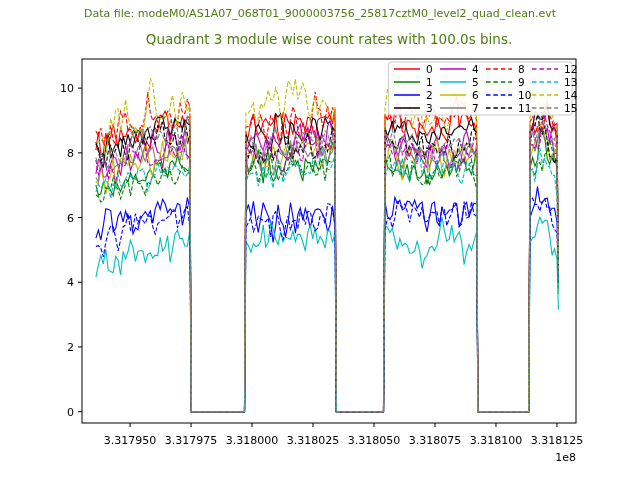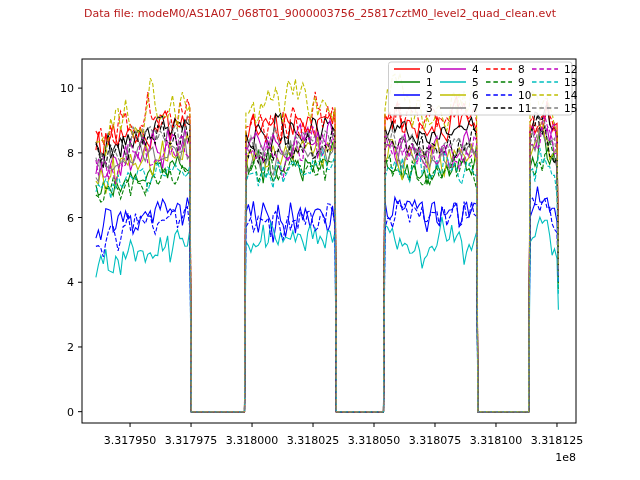--- a/index.html
+++ b/index.html
@@ -1,35 +1,36 @@
 <!DOCTYPE html>
 <html><head>
 <meta charset="utf-8">
 <style>
   html,body { margin:0; padding:0; background:#ffffff; }
   .figure {
     position:relative; width:640px; height:480px; background:#ffffff;
-    font-family:"DejaVu Sans","Liberation Sans",sans-serif; color:#b91c1c;
+    font-family:"DejaVu Sans","Liberation Sans",sans-serif; color:#4d7c0f;
     overflow:hidden; user-select:none;
   }
   .fig-header {
     position:absolute; top:7px; left:0; width:640px; text-align:center;
     font-size:11px; line-height:13px; white-space:nowrap;
   }
   .fig-title {
     position:absolute; top:31px; left:82px; width:494px; text-align:center;
     font-size:13.5px; line-height:16px; white-space:nowrap;
   }
   svg.plot { position:absolute; top:0; left:0; }
 </style>
 </head>
 <body>
 
 <div class="figure">
   <div class="fig-header">Data file: modeM0/AS1A07_068T01_9000003756_25817cztM0_level2_quad_clean.evt</div>
+  <div class="fig-title">Quadrant 3 module wise count rates with 100.0s bins.</div>
   <svg class="plot" id="plot" width="640" height="480">
       <clipPath id="ax">
         <rect x="82" y="59" width="494" height="364"></rect>
       </clipPath>
       <polyline points="95.9,150.1 98.4,131.7 100.8,154.4 103.3,153.6 105.8,133.1 108.3,142.8 110.7,136.6 113.2,124.2 115.7,138.0 118.1,146.3 120.6,128.4 123.1,136.4 125.6,136.7 128.0,129.4 130.5,129.6 133.0,135.3 135.5,142.6 137.9,137.8 140.4,128.1 142.9,133.5 145.3,138.7 147.8,144.0 150.3,148.1 152.8,131.4 155.2,128.0 157.7,131.4 160.2,115.1 162.6,115.9 165.1,111.1 167.6,117.5 170.1,140.9 172.5,125.8 175.0,118.5 177.5,125.7 179.9,127.1 182.4,115.5 184.9,126.2 187.4,117.4 189.8,116.6 191.3,411.7 244.5,411.7 245.9,141.9 248.4,136.2 250.9,121.0 253.4,113.8 255.8,128.5 258.3,134.7 260.8,131.1 263.2,122.0 265.7,118.5 268.2,123.4 270.7,125.2 273.1,122.2 275.6,113.5 278.1,133.4 280.6,143.5 283.0,128.3 285.5,113.7 288.0,121.4 290.5,124.9 292.9,134.6 295.4,115.8 297.9,119.1 300.3,118.7 302.8,124.4 305.3,129.2 307.8,117.0 310.2,118.3 312.7,129.8 315.2,137.4 317.7,120.2 320.1,118.0 322.6,117.3 325.1,116.5 327.6,118.3 330.0,114.2 332.5,124.0 335.0,108.7 336.4,411.7 383.5,411.7 385.0,115.7 387.5,119.3 389.9,111.9 392.4,130.0 394.9,109.8 397.3,102.5 399.8,114.8 402.3,131.8 404.8,132.4 407.2,120.1 409.7,120.8 412.2,127.8 414.7,128.6 417.1,138.3 419.6,123.1 422.1,126.0 424.5,130.4 427.0,135.7 429.5,131.6 432.0,126.9 434.4,133.2 436.9,116.3 439.4,125.6 441.9,133.7 444.3,136.7 446.8,141.1 449.3,129.6 451.7,110.8 454.2,102.6 456.7,95.9 459.2,127.7 461.6,116.2 464.1,113.2 466.6,115.8 469.1,123.6 471.5,125.9 474.0,123.1 476.5,130.6 477.9,411.7 528.7,411.7 530.1,131.6 532.6,124.5 535.0,133.2 537.5,126.7 539.9,124.6 542.3,129.8 544.8,119.8 547.2,101.8 549.7,122.0 552.1,131.3 554.5,125.4 557.0,123.4 558.4,272.5" fill="none" stroke="#ff0000" stroke-width="1.1" clip-path="url(#ax)" stroke-dasharray="none"></polyline>
       <polyline points="95.9,185.2 98.4,195.3 100.8,193.6 103.3,182.3 105.8,188.4 108.3,186.1 110.7,190.5 113.2,195.7 115.7,180.0 118.1,186.5 120.6,191.6 123.1,184.4 125.6,179.0 128.0,181.8 130.5,172.5 133.0,179.5 135.5,174.4 137.9,181.6 140.4,181.0 142.9,180.1 145.3,181.1 147.8,173.0 150.3,169.3 152.8,176.0 155.2,162.7 157.7,164.3 160.2,162.7 162.6,172.6 165.1,168.5 167.6,178.1 170.1,162.7 172.5,160.8 175.0,166.0 177.5,155.4 179.9,163.8 182.4,167.6 184.9,168.1 187.4,170.6 189.8,171.3 191.3,411.7 244.5,411.7 245.9,160.2 248.4,170.4 250.9,170.2 253.4,163.9 255.8,155.8 258.3,150.5 260.8,165.7 263.2,183.2 265.7,162.0 268.2,148.8 270.7,174.1 273.1,181.1 275.6,177.8 278.1,165.7 280.6,170.2 283.0,171.2 285.5,163.1 288.0,151.2 290.5,145.8 292.9,159.1 295.4,165.8 297.9,160.7 300.3,172.9 302.8,181.2 305.3,158.8 307.8,162.9 310.2,162.7 312.7,172.2 315.2,160.1 317.7,168.6 320.1,169.0 322.6,159.3 325.1,159.7 327.6,163.4 330.0,153.0 332.5,143.1 335.0,149.1 336.4,411.7 383.5,411.7 385.0,154.7 387.5,166.9 389.9,169.4 392.4,172.2 394.9,170.7 397.3,160.0 399.8,161.0 402.3,179.5 404.8,172.8 407.2,164.3 409.7,178.7 412.2,168.8 414.7,164.3 417.1,176.8 419.6,178.4 422.1,175.6 424.5,170.1 427.0,184.4 429.5,173.3 432.0,179.6 434.4,174.7 436.9,164.5 439.4,169.2 441.9,177.0 444.3,170.7 446.8,164.7 449.3,175.6 451.7,171.2 454.2,163.5 456.7,172.0 459.2,159.2 461.6,163.1 464.1,158.2 466.6,170.4 469.1,168.7 471.5,174.5 474.0,164.2 476.5,144.8 477.9,411.7 528.7,411.7 530.1,167.6 532.6,157.5 535.0,166.1 537.5,160.2 539.9,132.9 542.3,130.7 544.8,137.5 547.2,158.4 549.7,164.4 552.1,155.1 554.5,161.8 557.0,161.7 558.4,282.3" fill="none" stroke="#007f00" stroke-width="1.1" clip-path="url(#ax)" stroke-dasharray="none"></polyline>
       <polyline points="95.9,238.1 98.4,230.1 100.8,239.8 103.3,226.0 105.8,208.7 108.3,209.4 110.7,210.5 113.2,231.9 115.7,228.5 118.1,216.3 120.6,212.0 123.1,221.9 125.6,211.1 128.0,219.1 130.5,215.8 133.0,233.9 135.5,227.6 137.9,229.9 140.4,218.0 142.9,215.0 145.3,211.8 147.8,215.7 150.3,210.9 152.8,223.1 155.2,208.8 157.7,201.9 160.2,209.4 162.6,199.2 165.1,203.8 167.6,212.6 170.1,208.9 172.5,211.7 175.0,210.6 177.5,203.4 179.9,205.1 182.4,225.4 184.9,213.7 187.4,197.5 189.8,208.6 191.3,411.7 244.5,411.7 245.9,212.7 248.4,204.3 250.9,215.8 253.4,201.4 255.8,218.9 258.3,232.5 260.8,217.4 263.2,202.7 265.7,209.8 268.2,215.9 270.7,221.8 273.1,242.4 275.6,226.4 278.1,204.8 280.6,220.9 283.0,224.6 285.5,236.9 288.0,222.9 290.5,202.5 292.9,216.6 295.4,233.2 297.9,214.5 300.3,208.1 302.8,220.2 305.3,208.7 307.8,216.4 310.2,227.9 312.7,216.2 315.2,209.9 317.7,208.9 320.1,209.7 322.6,214.2 325.1,219.5 327.6,231.9 330.0,224.9 332.5,205.9 335.0,226.6 336.4,411.7 383.5,411.7 385.0,201.4 387.5,216.6 389.9,218.8 392.4,215.4 394.9,197.4 397.3,203.4 399.8,200.2 402.3,209.9 404.8,208.1 407.2,201.2 409.7,201.7 412.2,206.2 414.7,200.2 417.1,208.3 419.6,204.2 422.1,202.0 424.5,220.3 427.0,231.8 429.5,217.2 432.0,203.5 434.4,202.1 436.9,222.0 439.4,225.6 441.9,207.4 444.3,214.7 446.8,213.9 449.3,210.0 451.7,209.8 454.2,206.0 456.7,203.6 459.2,226.4 461.6,221.3 464.1,205.7 466.6,202.4 469.1,216.4 471.5,209.7 474.0,203.3 476.5,204.1 477.9,411.7 528.7,411.7 530.1,217.3 532.6,209.9 535.0,203.1 537.5,186.7 539.9,201.8 542.3,202.7 544.8,199.0 547.2,198.0 549.7,211.6 552.1,208.3 554.5,208.3 557.0,221.7 558.4,275.8" fill="none" stroke="#0000ff" stroke-width="1.1" clip-path="url(#ax)" stroke-dasharray="none"></polyline>
       <polyline points="95.9,144.0 98.4,148.3 100.8,161.2 103.3,167.8 105.8,147.4 108.3,132.9 110.7,158.4 113.2,150.1 115.7,144.1 118.1,146.1 120.6,157.1 123.1,136.2 125.6,145.3 128.0,134.3 130.5,143.4 133.0,147.3 135.5,135.4 137.9,130.3 140.4,132.0 142.9,144.3 145.3,132.2 147.8,128.1 150.3,138.6 152.8,135.2 155.2,122.8 157.7,116.7 160.2,118.0 162.6,116.0 165.1,128.7 167.6,127.4 170.1,134.9 172.5,130.1 175.0,119.0 177.5,122.8 179.9,122.6 182.4,128.9 184.9,119.7 187.4,123.4 189.8,125.0 191.3,411.7 244.5,411.7 245.9,132.3 248.4,142.6 250.9,147.1 253.4,148.8 255.8,127.4 258.3,124.6 260.8,130.1 263.2,133.5 265.7,137.3 268.2,143.0 270.7,149.8 273.1,137.9 275.6,113.8 278.1,117.0 280.6,113.6 283.0,128.1 285.5,144.5 288.0,142.9 290.5,122.1 292.9,124.4 295.4,132.8 297.9,134.8 300.3,138.0 302.8,142.5 305.3,139.1 307.8,135.2 310.2,130.1 312.7,118.0 315.2,119.9 317.7,130.5 320.1,140.5 322.6,128.9 325.1,117.5 327.6,123.5 330.0,122.1 332.5,127.4 335.0,130.9 336.4,411.7 383.5,411.7 385.0,127.5 387.5,136.3 389.9,129.5 392.4,120.8 394.9,132.1 397.3,125.6 399.8,128.0 402.3,122.5 404.8,121.5 407.2,131.9 409.7,139.5 412.2,135.9 414.7,141.0 417.1,145.2 419.6,131.4 422.1,133.9 424.5,133.5 427.0,141.7 429.5,143.5 432.0,132.8 434.4,132.2 436.9,138.7 439.4,139.1 441.9,128.1 444.3,127.0 446.8,133.5 449.3,134.6 451.7,134.8 454.2,129.9 456.7,128.1 459.2,125.9 461.6,126.3 464.1,129.3 466.6,130.3 469.1,122.2 471.5,117.6 474.0,128.5 476.5,133.3 477.9,411.7 528.7,411.7 530.1,132.1 532.6,127.7 535.0,112.1 537.5,113.5 539.9,118.9 542.3,119.5 544.8,109.5 547.2,103.3 549.7,124.7 552.1,129.4 554.5,127.0 557.0,134.1 558.4,266.1" fill="none" stroke="#000000" stroke-width="1.1" clip-path="url(#ax)" stroke-dasharray="none"></polyline>
       <polyline points="95.9,174.0 98.4,159.4 100.8,162.1 103.3,177.0 105.8,176.9 108.3,171.3 110.7,163.8 113.2,156.3 115.7,158.1 118.1,166.2 120.6,175.6 123.1,157.2 125.6,145.8 128.0,155.0 130.5,170.7 133.0,162.7 135.5,152.3 137.9,155.7 140.4,161.8 142.9,153.0 145.3,145.2 147.8,154.2 150.3,144.6 152.8,130.2 155.2,144.5 157.7,152.5 160.2,153.3 162.6,168.5 165.1,150.3 167.6,128.9 170.1,142.4 172.5,134.5 175.0,136.4 177.5,145.2 179.9,150.1 182.4,142.8 184.9,129.2 187.4,143.0 189.8,139.2 191.3,411.7 244.5,411.7 245.9,148.6 248.4,147.0 250.9,138.1 253.4,138.1 255.8,132.5 258.3,137.9 260.8,145.2 263.2,150.4 265.7,139.7 268.2,149.3 270.7,143.1 273.1,133.6 275.6,141.4 278.1,144.0 280.6,149.4 283.0,154.6 285.5,157.6 288.0,160.6 290.5,155.2 292.9,147.9 295.4,136.4 297.9,128.6 300.3,124.2 302.8,141.3 305.3,132.2 307.8,127.5 310.2,144.3 312.7,144.7 315.2,142.8 317.7,131.9 320.1,148.9 322.6,155.1 325.1,148.9 327.6,126.2 330.0,120.4 332.5,134.4 335.0,135.1 336.4,411.7 383.5,411.7 385.0,148.8 387.5,144.7 389.9,145.7 392.4,140.9 394.9,157.2 397.3,165.7 399.8,147.5 402.3,141.7 404.8,133.5 407.2,151.0 409.7,155.7 412.2,147.3 414.7,148.0 417.1,153.7 419.6,155.4 422.1,160.0 424.5,163.9 427.0,167.4 429.5,146.4 432.0,154.1 434.4,142.2 436.9,136.6 439.4,152.5 441.9,146.5 444.3,145.0 446.8,155.4 449.3,167.6 451.7,167.3 454.2,157.1 456.7,157.7 459.2,153.7 461.6,150.2 464.1,135.9 466.6,130.8 469.1,141.2 471.5,147.7 474.0,151.5 476.5,157.8 477.9,411.7 528.7,411.7 530.1,145.1 532.6,144.3 535.0,148.9 537.5,139.3 539.9,132.4 542.3,128.1 544.8,135.0 547.2,127.9 549.7,142.2 552.1,126.9 554.5,123.4 557.0,146.5 558.4,269.3" fill="none" stroke="#bf00bf" stroke-width="1.1" clip-path="url(#ax)" stroke-dasharray="none"></polyline>
       <polyline points="95.9,277.3 98.4,264.8 100.8,255.5 103.3,263.8 105.8,249.2 108.3,270.1 110.7,271.6 113.2,272.8 115.7,256.3 118.1,260.3 120.6,275.0 123.1,251.5 125.6,258.8 128.0,251.5 130.5,240.3 133.0,247.6 135.5,261.4 137.9,251.4 140.4,250.5 142.9,251.2 145.3,262.2 147.8,254.4 150.3,252.9 152.8,258.2 155.2,255.1 157.7,255.6 160.2,237.4 162.6,250.7 165.1,247.0 167.6,235.9 170.1,262.3 172.5,249.7 175.0,234.3 177.5,230.0 179.9,238.6 182.4,238.4 184.9,246.2 187.4,246.0 189.8,229.9 191.3,411.7 244.5,411.7 245.9,241.7 248.4,245.6 250.9,252.3 253.4,243.7 255.8,246.7 258.3,245.3 260.8,241.1 263.2,224.8 265.7,247.0 268.2,242.4 270.7,222.6 273.1,228.3 275.6,239.1 278.1,244.7 280.6,231.8 283.0,241.9 285.5,237.1 288.0,238.2 290.5,239.2 292.9,231.0 295.4,241.7 297.9,233.9 300.3,234.7 302.8,242.0 305.3,250.9 307.8,232.0 310.2,224.8 312.7,238.8 315.2,227.6 317.7,243.9 320.1,236.3 322.6,240.6 325.1,248.1 327.6,230.4 330.0,231.2 332.5,242.5 335.0,232.4 336.4,411.7 383.5,411.7 385.0,225.1 387.5,227.2 389.9,232.6 392.4,228.3 394.9,240.0 397.3,249.3 399.8,238.6 402.3,246.0 404.8,243.3 407.2,245.1 409.7,253.2 412.2,253.0 414.7,250.6 417.1,241.3 419.6,250.7 422.1,268.4 424.5,258.6 427.0,255.6 429.5,247.9 432.0,246.3 434.4,250.8 436.9,245.4 439.4,232.4 441.9,216.8 444.3,230.4 446.8,241.1 449.3,239.1 451.7,225.2 454.2,241.7 456.7,236.0 459.2,231.9 461.6,241.2 464.1,264.6 466.6,252.0 469.1,244.5 471.5,250.3 474.0,240.9 476.5,232.3 477.9,411.7 528.7,411.7 530.1,242.3 532.6,237.9 535.0,236.6 537.5,225.2 539.9,217.2 542.3,223.2 544.8,220.3 547.2,220.3 549.7,235.5 552.1,255.2 554.5,248.8 557.0,258.7 558.4,309.8" fill="none" stroke="#00bfbf" stroke-width="1.1" clip-path="url(#ax)" stroke-dasharray="none"></polyline>

